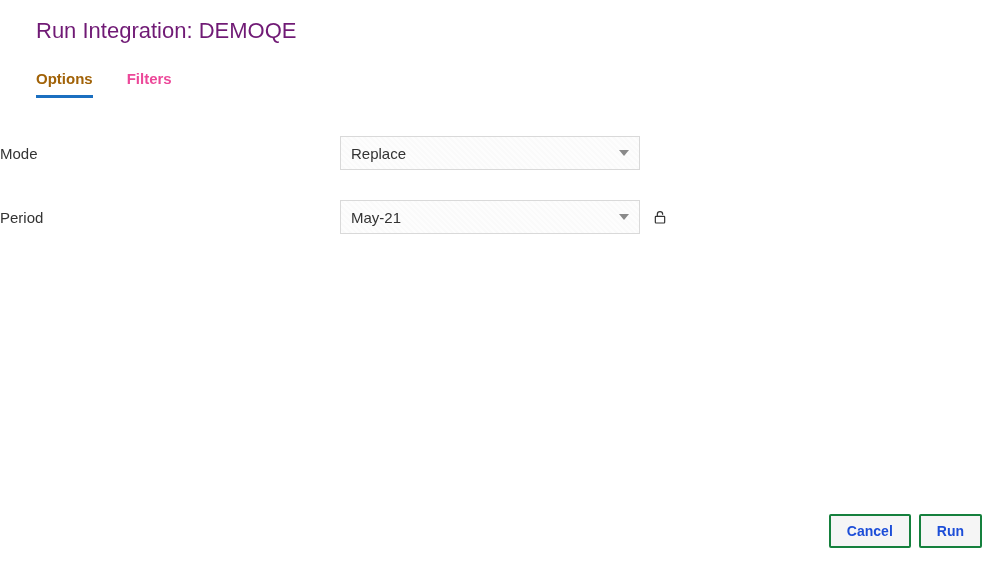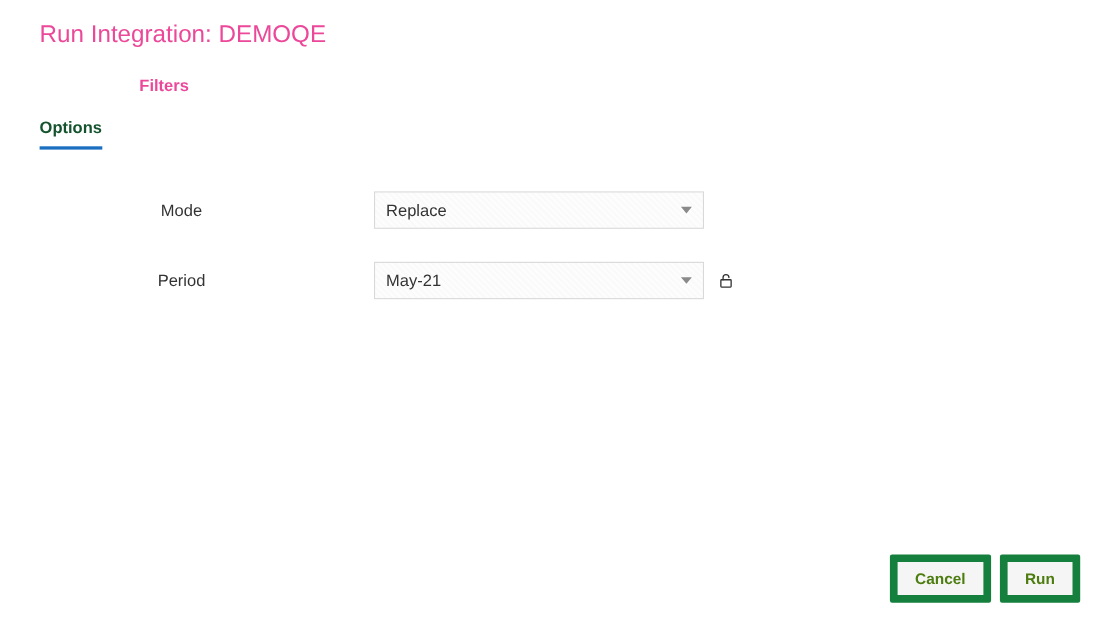--- a/index.html
+++ b/index.html
@@ -11,56 +11,55 @@
       font-family: "Helvetica Neue", Helvetica, Arial, sans-serif;
       width: 1002px;
       height: 564px;
       background: #fff;
       position: relative;
       color: #333;
     }
     .page-title {
       font-size: 22px;
       font-weight: 400;
-      color: #ec4899;
+      color: #701a75;
       padding: 18px 0 0 36px;
     }
     .tabs {
       display: flex;
       gap: 34px;
       padding: 26px 0 0 36px;
       border-bottom: none;
     }
     .tab {
       font-size: 15px;
       font-weight: 700;
       padding-bottom: 8px;
       cursor: pointer;
       color: #276ab0;
       border-bottom: 3px solid transparent;
     }
     .tab.active {
-      color: #14532d;
+      color: #a16207;
       border-bottom: 3px solid #1b6fc0;
-      margin-top: 38px;
     }
     .tab.inactive {
       color: #ec4899;
     }
     .form-area {
       padding: 38px 0 0 0;
     }
     .form-row {
       display: flex;
       align-items: center;
       margin-bottom: 30px;
     }
     .form-label {
       width: 340px;
-      text-align: center;
+      text-align: left;
       padding-right: 10px;
       font-size: 15px;
       color: #333;
     }
     .select-wrap {
       position: relative;
       width: 300px;
       height: 34px;
       border: 1px solid #d9d9d9;
       background: repeating-linear-gradient(
@@ -102,25 +101,25 @@
     }
     .footer {
       position: absolute;
       bottom: 16px;
       right: 20px;
       display: flex;
       gap: 8px;
     }
     .btn {
       padding: 7px 16px;
-      border: 7px solid #15803d;
+      border: 2px solid #15803d;
       background: #f5f5f5;
       font-size: 14px;
       font-weight: 700;
-      color: #4d7c0f;
+      color: #1d4ed8;
       cursor: pointer;
       border-radius: 2px;
     }
   </style>
 </head>
 <body>
 
 <div class="page-title">Run Integration: DEMOQE</div>
 
 <div class="tabs">

